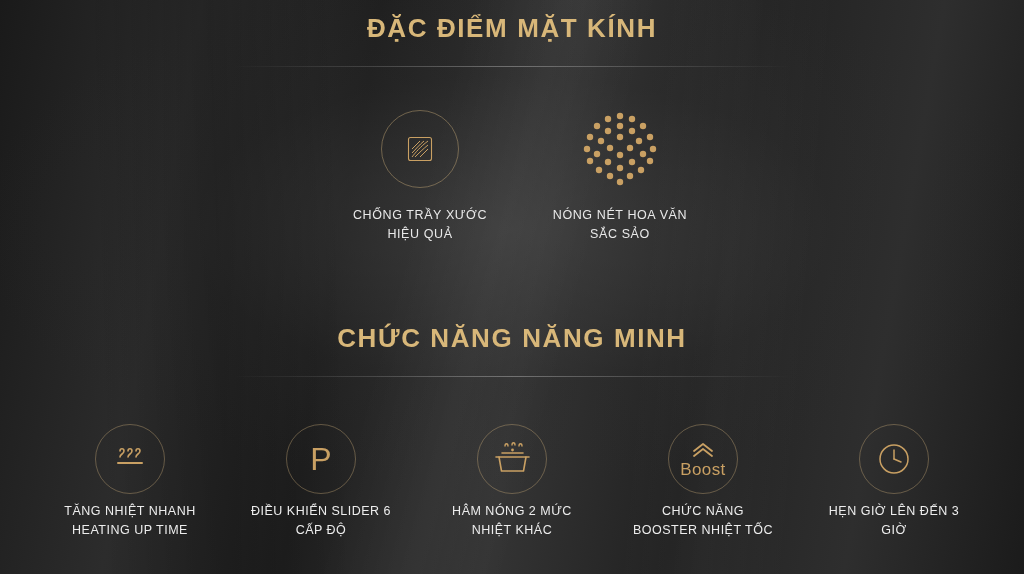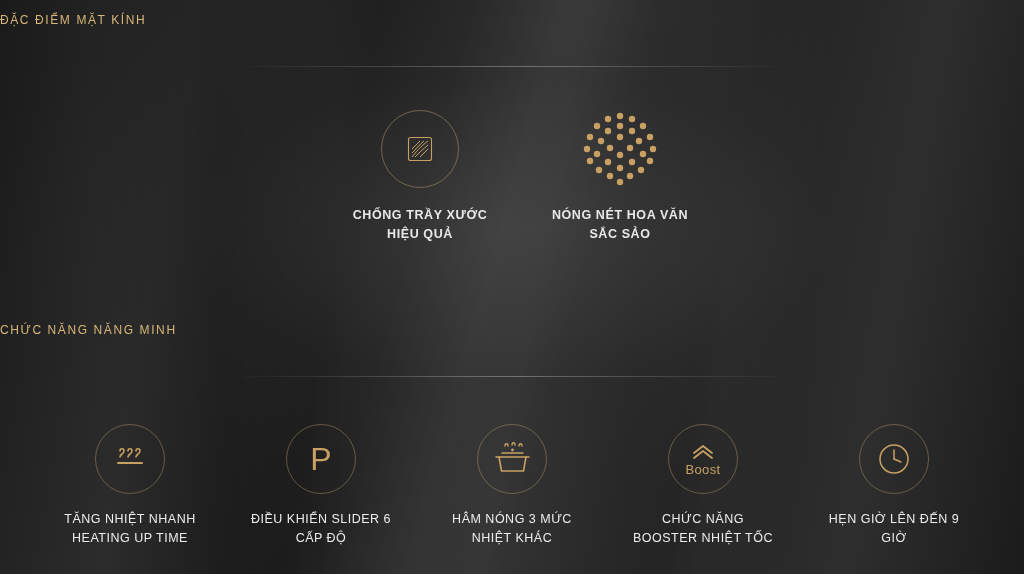--- a/index.html
+++ b/index.html
@@ -27,25 +27,25 @@
       linear-gradient(105deg, rgba(255,255,255,0.00) 40%, rgba(255,255,255,0.035) 48%, rgba(255,255,255,0.00) 56%),
       linear-gradient(95deg, rgba(255,255,255,0.00) 62%, rgba(255,255,255,0.025) 70%, rgba(255,255,255,0.00) 78%),
       linear-gradient(88deg, rgba(0,0,0,0.00) 10%, rgba(0,0,0,0.18) 22%, rgba(0,0,0,0.00) 34%);
     pointer-events: none;
   }
 
   .section-title {
     position: absolute;
     left: 0;
     width: 100%;
-    text-align: left;
+    text-align: center;
     color: #d8b779;
-    font-size: 12px;
+    font-size: 26px;
     letter-spacing: 1.6px;
-    font-weight: 400;
+    font-weight: 700;
   }
   #title-glass { top: 13px; }
   #title-smart { top: 323px; }
 
   .divider {
     position: absolute;
     left: 50%;
     transform: translateX(-50%);
     width: 560px;
     height: 1px;
@@ -56,21 +56,20 @@
 
   
   .glass-row {
     position: absolute;
     top: 110px;
     left: 340px;
     width: 360px;
     display: flex;
     justify-content: flex-start;
     gap: 40px;
-    font-weight: bold;
   }
   .feature {
     width: 160px;
     display: flex;
     flex-direction: column;
     align-items: center;
   }
   .circle {
     width: 78px;
     height: 78px;
@@ -113,31 +112,31 @@
     width: 70px;
     height: 70px;
     border-radius: 50%;
     border: 1px solid rgba(200,170,120,0.40);
     display: flex;
     align-items: center;
     justify-content: center;
     box-sizing: border-box;
   }
   .smart-label {
-    margin-top: 16px;
+    margin-top: 8px;
     color: #ededed;
     font-size: 12.5px;
     line-height: 1.55;
     letter-spacing: 0.5px;
     text-align: center;
     white-space: pre-line;
   }
   .boost-text {
     color: #c9a063;
-    font-size: 13px;
+    font-size: 17px;
     letter-spacing: 0.4px;
     margin-top: 2px;
   }
   .icon-stack {
     display: flex;
     flex-direction: column;
     align-items: center;
     justify-content: center;
     line-height: 1;
   }
@@ -256,21 +255,21 @@
             <path d="M20 4 C20 1, 23 1, 23 4" fill="none" stroke="#c9a063" stroke-width="1.4" stroke-linecap="round"></path>
             <path d="M27 5 C27 2, 30 2, 30 5" fill="none" stroke="#c9a063" stroke-width="1.4" stroke-linecap="round"></path>
             <line x1="10" y1="12" x2="31" y2="12" stroke="#c9a063" stroke-width="1.6" stroke-linecap="round"></line>
             <circle cx="20.5" cy="9" r="1.4" fill="#c9a063"></circle>
             <path d="M7 16 H34 L31.5 30 H9.5 Z" fill="none" stroke="#c9a063" stroke-width="1.6" stroke-linejoin="round"></path>
             <line x1="4" y1="16" x2="7" y2="16" stroke="#c9a063" stroke-width="1.6" stroke-linecap="round"></line>
             <line x1="34" y1="16" x2="37" y2="16" stroke="#c9a063" stroke-width="1.6" stroke-linecap="round"></line>
           </svg>
         </span>
       </div>
-      <div class="smart-label">HÂM NÓNG 3 MỨC
+      <div class="smart-label">HÂM NÓNG 2 MỨC
 NHIỆT KHÁC</div>
     </div>
 
     <div class="smart-item">
       <div class="smart-circle">
         <div class="icon-stack">
           <span>
             <svg width="26" height="18" viewBox="0 0 26 18">
               <path d="M4 10 L13 3 L22 10" fill="none" stroke="#c9a063" stroke-width="1.8" stroke-linecap="round" stroke-linejoin="round"></path>
               <path d="M4 15 L13 8 L22 15" fill="none" stroke="#c9a063" stroke-width="1.8" stroke-linecap="round" stroke-linejoin="round"></path>
@@ -286,18 +285,18 @@
     <div class="smart-item">
       <div class="smart-circle">
         <span>
           <svg width="36" height="36" viewBox="0 0 36 36">
             <circle cx="18" cy="18" r="14" fill="none" stroke="#c9a063" stroke-width="1.5"></circle>
             <line x1="18" y1="18" x2="18" y2="9" stroke="#c9a063" stroke-width="1.5" stroke-linecap="round"></line>
             <line x1="18" y1="18" x2="25" y2="21" stroke="#c9a063" stroke-width="1.5" stroke-linecap="round"></line>
           </svg>
         </span>
       </div>
-      <div class="smart-label">HẸN GIỜ LÊN ĐẾN 9
+      <div class="smart-label">HẸN GIỜ LÊN ĐẾN 3
 GIỜ</div>
     </div>
 
   </div>
 </div>
 
 </body></html>

